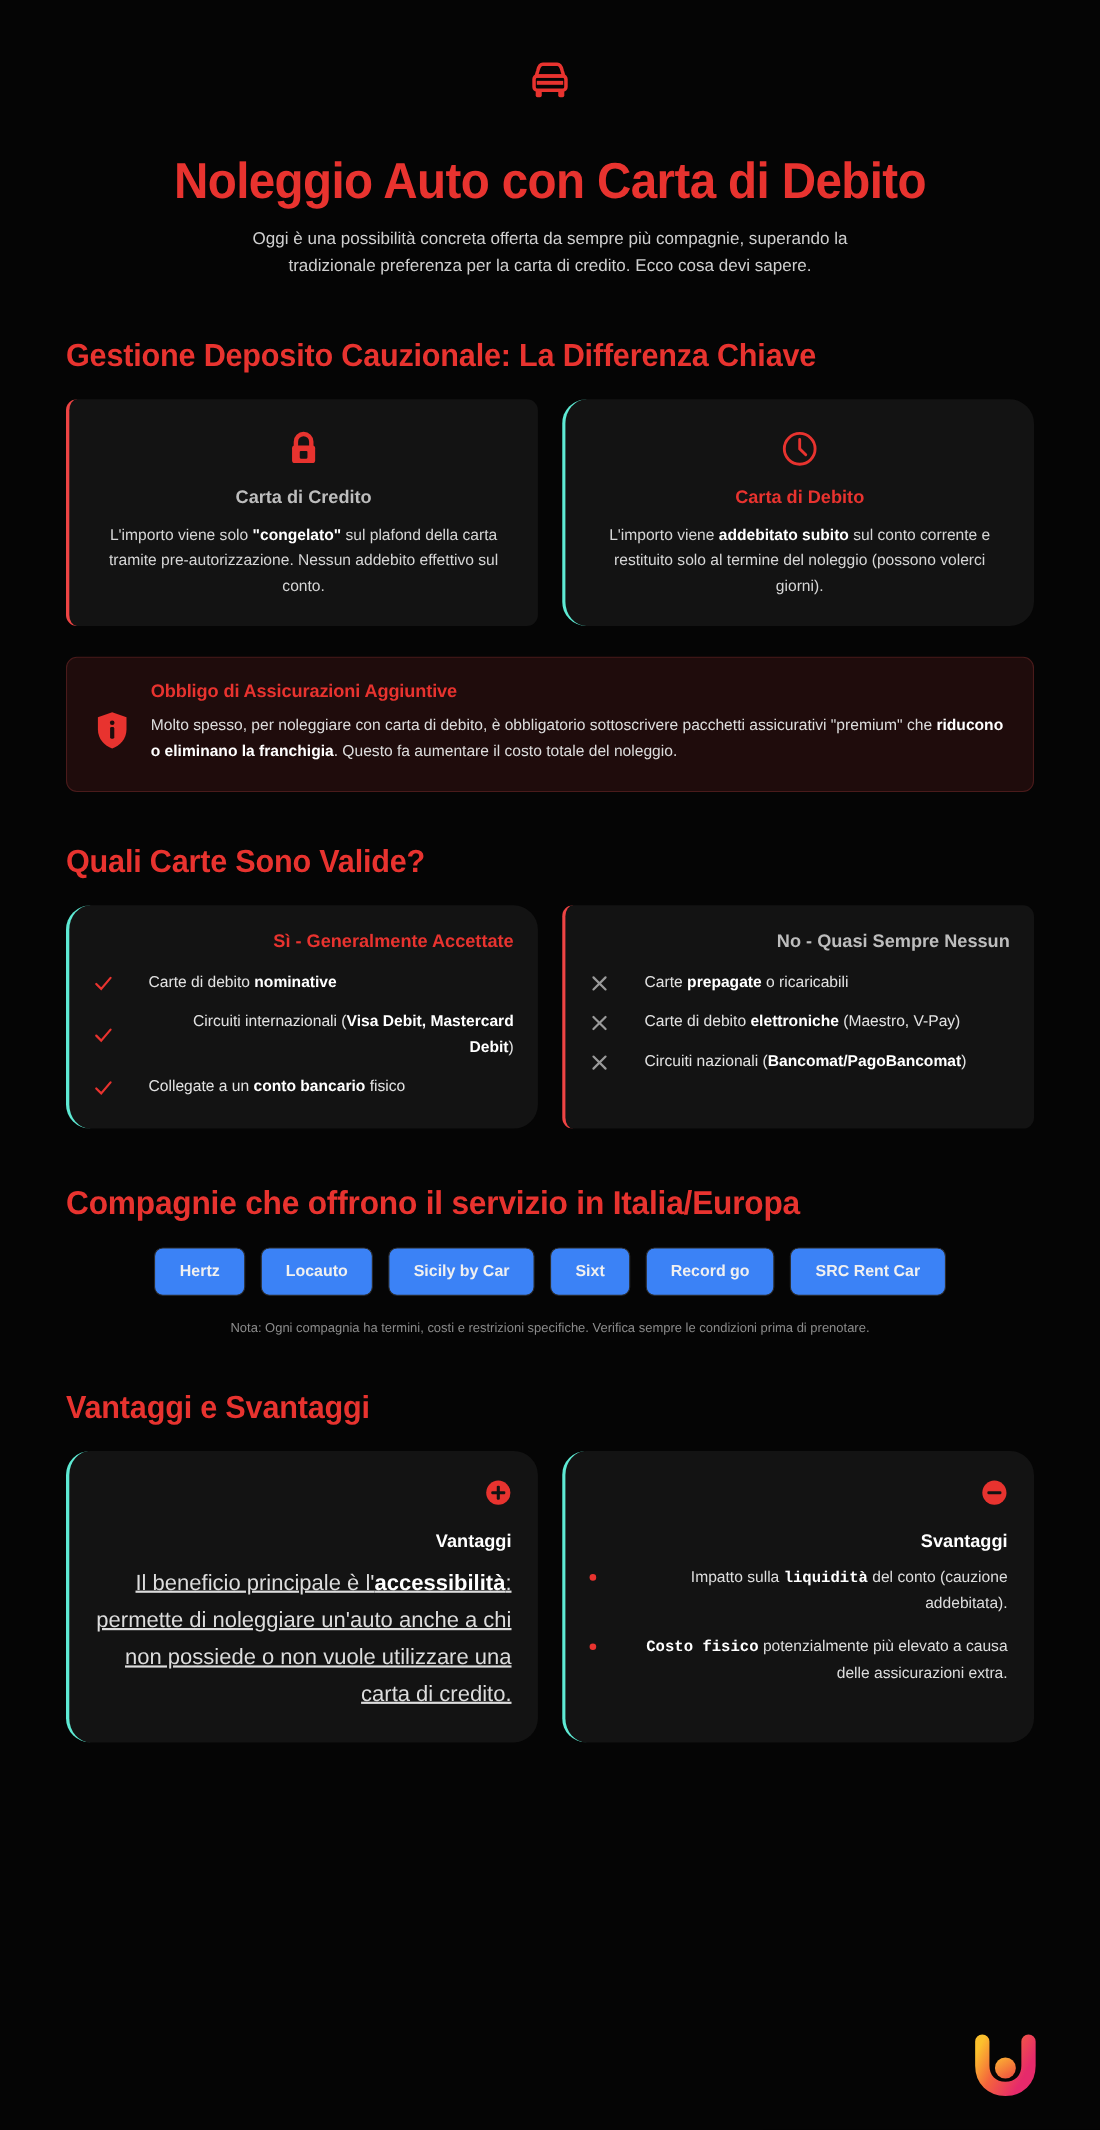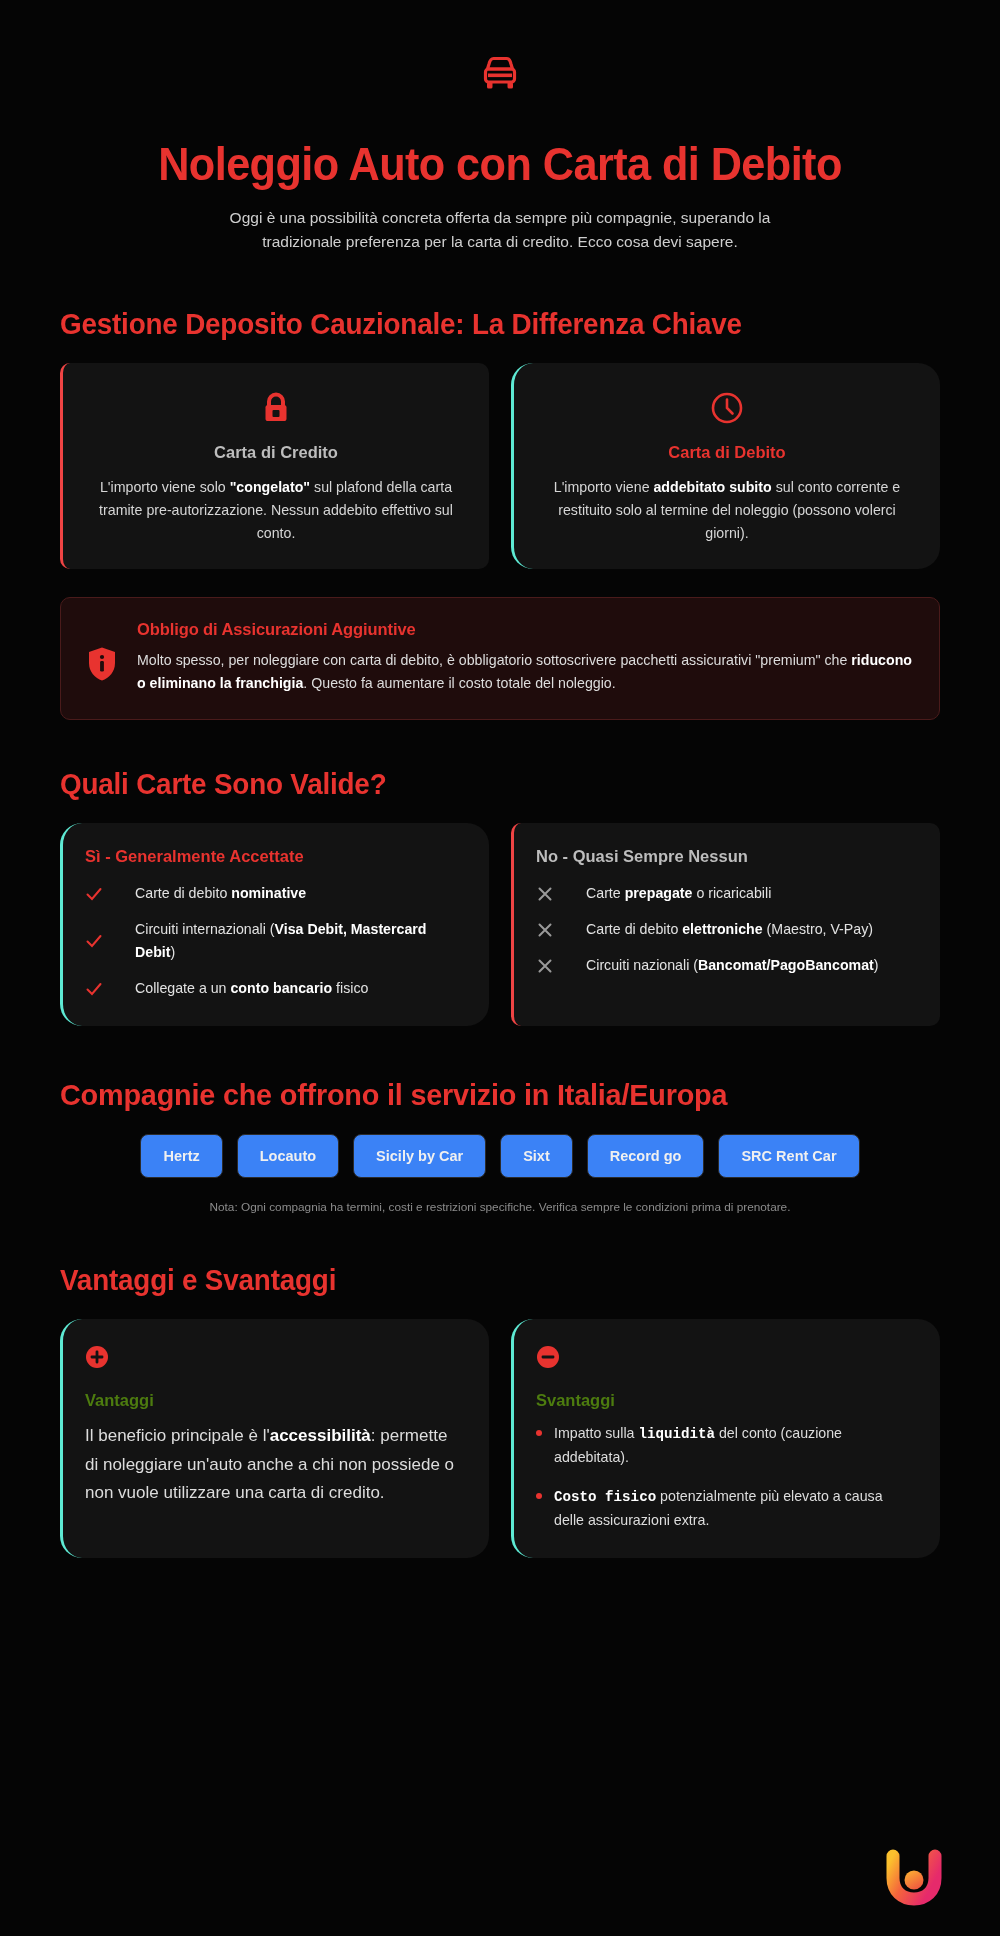--- a/index.html
+++ b/index.html
@@ -63,20 +63,21 @@
   .sec4 { margin-top: 50px; }
 
   
   .two-col { display:flex; gap: 22px; align-items: stretch; }
   .two-col > * { flex: 1 1 0; min-width: 0; }
 
   .card {
     background: #131313;
     border-radius: 10px;
     padding: 26px 22px 24px 22px;
+    text-align: right;
   }
   .card.lb-grey { border-left: 3px solid #ef4444; }
   .card.lb-red  { border-left: 3px solid #5eead4; border-radius: 22px; }
 
   .card-center { text-align:center; }
   .card-icon { height: 38px; display:flex; justify-content:center; align-items:center; margin-bottom: 16px; }
   .card-title {
     font-size: 16.5px; font-weight:700; margin: 0 0 14px 0;
   }
   .card-title.grey { color:#bdbdbd; }
@@ -132,22 +133,22 @@
     white-space: nowrap;
   }
   .note {
     margin-top: 22px; text-align:center;
     font-size: 11.8px; color:#8c8c8c;
   }
 
   
   .pc-card { padding: 26px 24px 26px 22px; }
   .pc-ic { margin-bottom: 18px; }
-  .pc-title { color:#4d7c0f; font-weight:700; font-size: 16.5px; margin: 0 0 12px 0; }
-  .pc-body { font-size:17px; line-height:1.68; color:#ddd; margin:0; }
+  .pc-title { color:#ffffff; font-weight:700; font-size: 16.5px; margin: 0 0 12px 0; }
+  .pc-body { font-size:20px; line-height:1.68; color:#ddd; margin:0;text-decoration:underline; }
   .pc-body b { color:#fff; font-weight:700; }
   ul.dots { list-style:none; margin:0; padding:0; }
   ul.dots li {
     position:relative; padding-left: 18px;
     font-size:14.2px; line-height:1.62; color:#ddd;
     margin-bottom: 16px;
   }
   ul.dots li:last-child { margin-bottom:0; }
   ul.dots li::before {
     content:""; position:absolute; left:0; top:8px;

